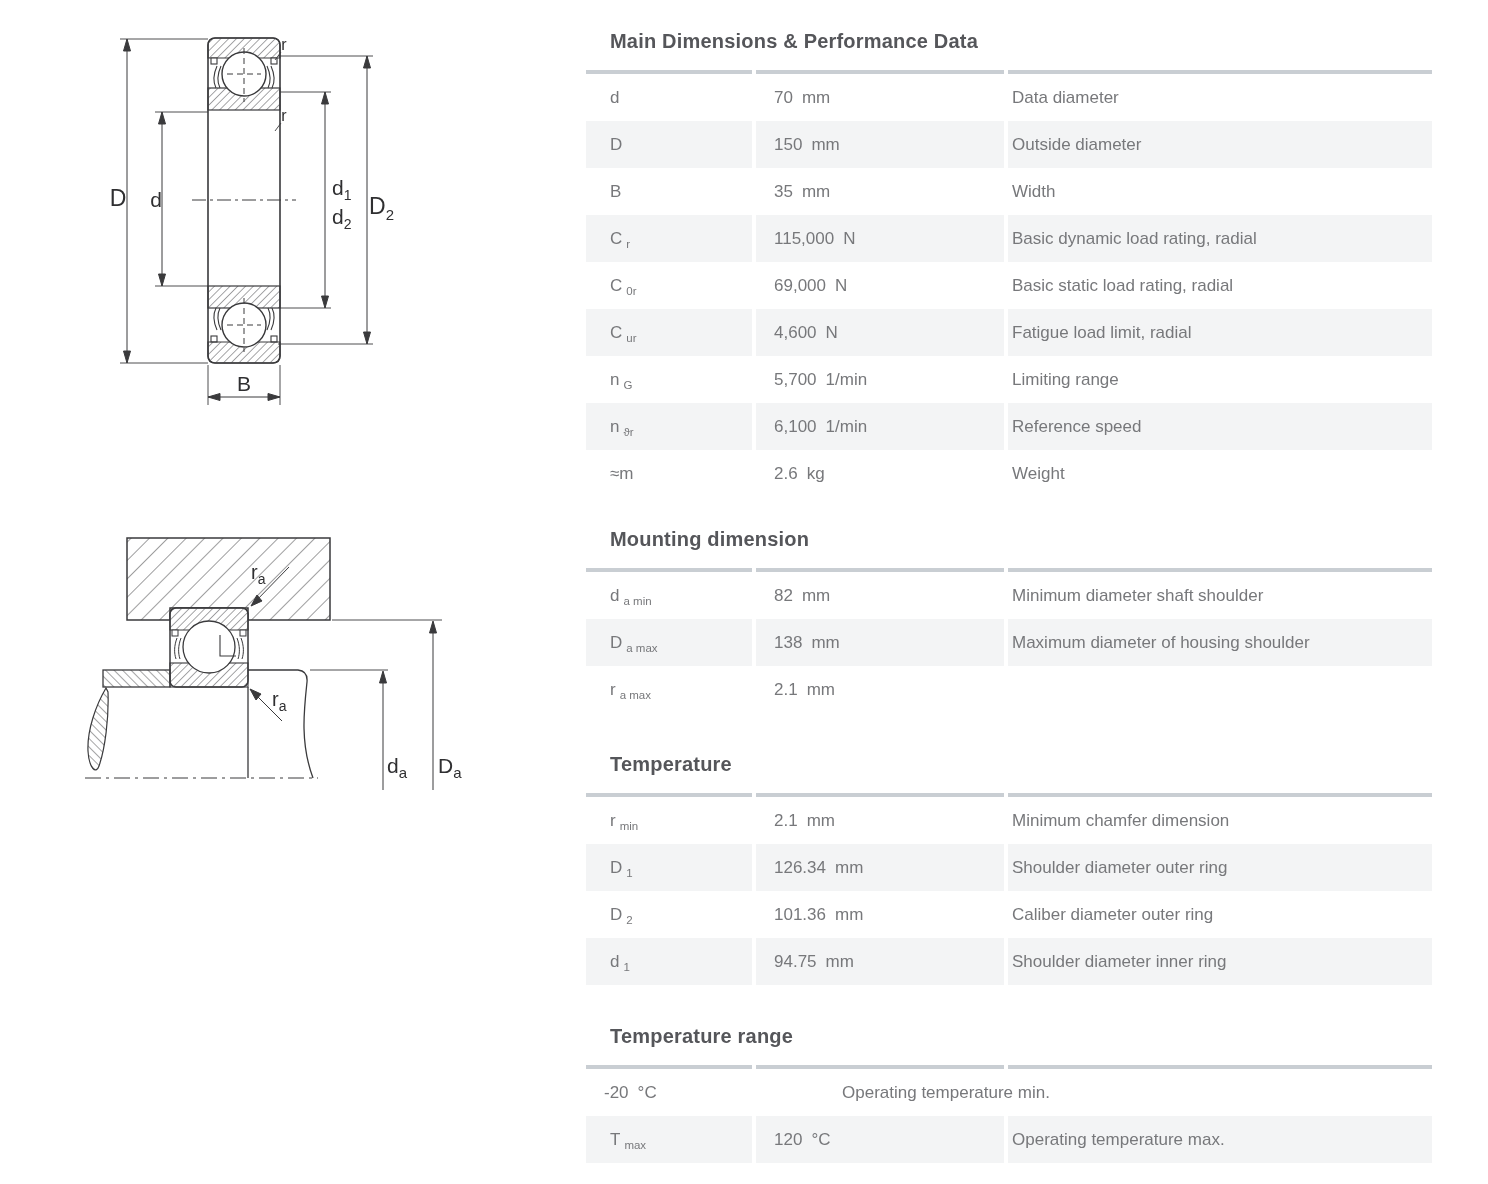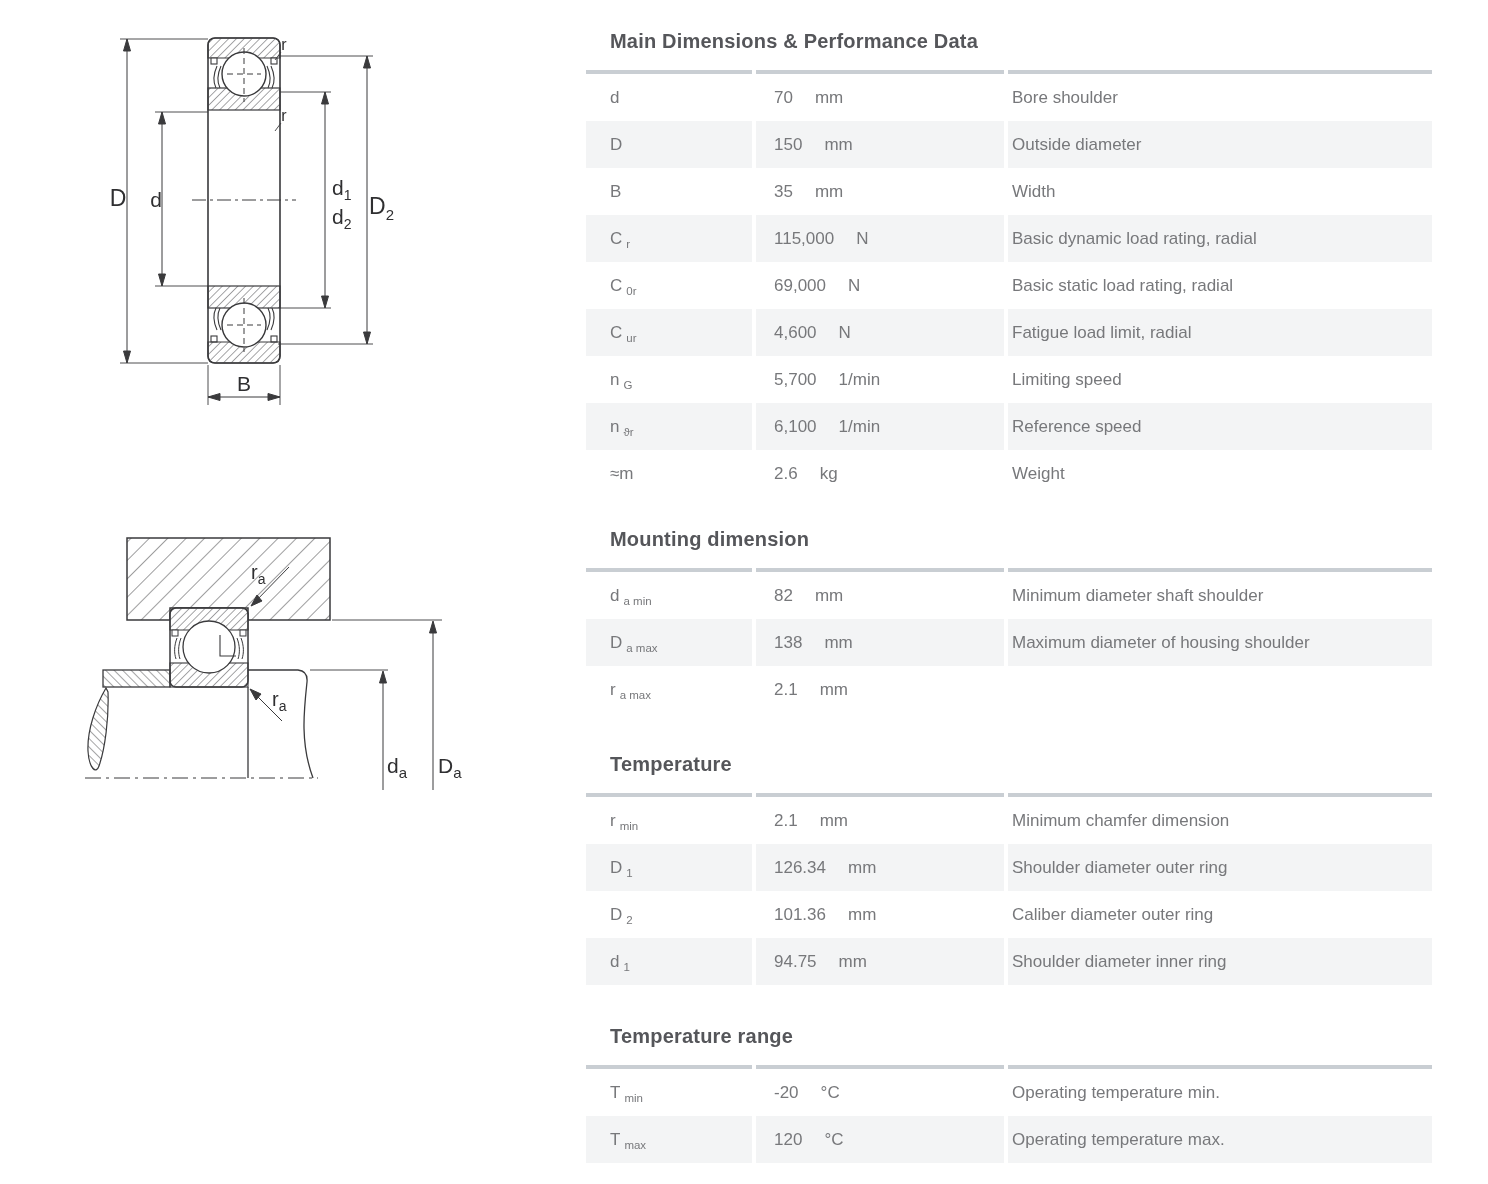--- a/index.html
+++ b/index.html
@@ -13,21 +13,21 @@
   .tbl{position:absolute;top:40px;left:0;width:846px;}
   .bar{display:flex;height:4px;}
   .bar span{display:block;height:4px;background:#c9ced3;}
   .row{display:flex;height:47px;line-height:47px;font-size:17px;color:#77787b;}
   .cell{height:47px;overflow:hidden;white-space:nowrap;background:#ffffff;}
   .row.alt .cell{background:#f3f4f5;}
   .c1{width:166px;margin-right:4px;padding-left:24px;box-sizing:border-box;}
   .c2{width:248px;margin-right:4px;padding-left:18px;box-sizing:border-box;}
   .c3{width:424px;padding-left:4px;box-sizing:border-box;}
   .sub{font-size:11.5px;position:relative;top:4px;margin-left:4px;}
-  .unit{margin-left:22px;}
+  .unit{margin-left:9px;}
   svg text{fill:#2f2f31;}
 </style>
 </head>
 <body>
 
 <svg class="drawing" style="left:60px;top:20px;" width="400" height="400" viewBox="0 0 400 400">
   <defs>
     <pattern id="pRingA" width="5.5" height="5.5" patternUnits="userSpaceOnUse" patternTransform="rotate(45)">
       <line x1="0" y1="0" x2="0" y2="5.5" stroke="#4c4c4e" stroke-width="1"></line>
     </pattern>
@@ -188,21 +188,21 @@
       <h2 class="sec-title">Main Dimensions &amp; Performance Data</h2>
       <div class="tbl">
         <div class="bar">
           <span style="width: 166px; margin-right: 4px;"></span>
           <span style="width: 248px; margin-right: 4px;"></span>
           <span style="width: 424px;"></span>
         </div>
         <div class="row">
           <div class="cell c1"><span>d</span></div>
           <div class="cell c2"><span>70</span><span class="unit">mm</span></div>
-          <div class="cell c3">Bore shoulder</div>
+          <div class="cell c3">Data diameter</div>
         </div>
         <div class="row alt">
           <div class="cell c1"><span>D</span></div>
           <div class="cell c2"><span>150</span><span class="unit">mm</span></div>
           <div class="cell c3">Outside diameter</div>
         </div>
         <div class="row">
           <div class="cell c1"><span>B</span></div>
           <div class="cell c2"><span>35</span><span class="unit">mm</span></div>
           <div class="cell c3">Width</div>
@@ -218,21 +218,21 @@
           <div class="cell c3">Basic static load rating, radial</div>
         </div>
         <div class="row alt">
           <div class="cell c1"><span>C</span><span class="sub">ur</span></div>
           <div class="cell c2"><span>4,600</span><span class="unit">N</span></div>
           <div class="cell c3">Fatigue load limit, radial</div>
         </div>
         <div class="row">
           <div class="cell c1"><span>n</span><span class="sub">G</span></div>
           <div class="cell c2"><span>5,700</span><span class="unit">1/min</span></div>
-          <div class="cell c3">Limiting speed</div>
+          <div class="cell c3">Limiting range</div>
         </div>
         <div class="row alt">
           <div class="cell c1"><span>n</span><span class="sub">ϑr</span></div>
           <div class="cell c2"><span>6,100</span><span class="unit">1/min</span></div>
           <div class="cell c3">Reference speed</div>
         </div>
         <div class="row">
           <div class="cell c1"><span>≈m</span></div>
           <div class="cell c2"><span>2.6</span><span class="unit">kg</span></div>
           <div class="cell c3">Weight</div>
@@ -295,21 +295,20 @@
     </div>
     <div class="section" style="top: 1025px;">
       <h2 class="sec-title">Temperature range</h2>
       <div class="tbl">
         <div class="bar">
           <span style="width: 166px; margin-right: 4px;"></span>
           <span style="width: 248px; margin-right: 4px;"></span>
           <span style="width: 424px;"></span>
         </div>
         <div class="row">
-          <div class="cell c1"><span>T</span><span class="sub">min</span></div>
           <div class="cell c2"><span>-20</span><span class="unit">°C</span></div>
           <div class="cell c3">Operating temperature min.</div>
         </div>
         <div class="row alt">
           <div class="cell c1"><span>T</span><span class="sub">max</span></div>
           <div class="cell c2"><span>120</span><span class="unit">°C</span></div>
           <div class="cell c3">Operating temperature max.</div>
         </div>
       </div>
     </div>

